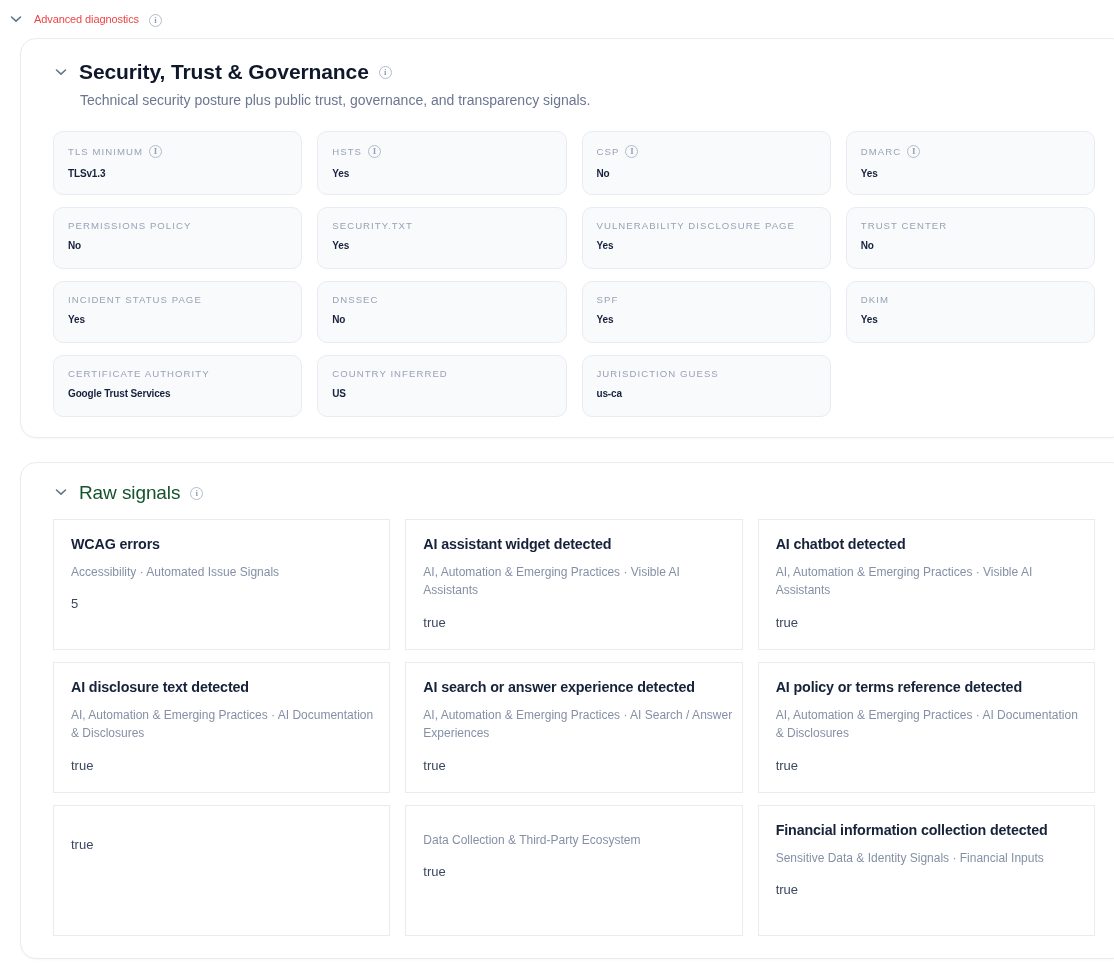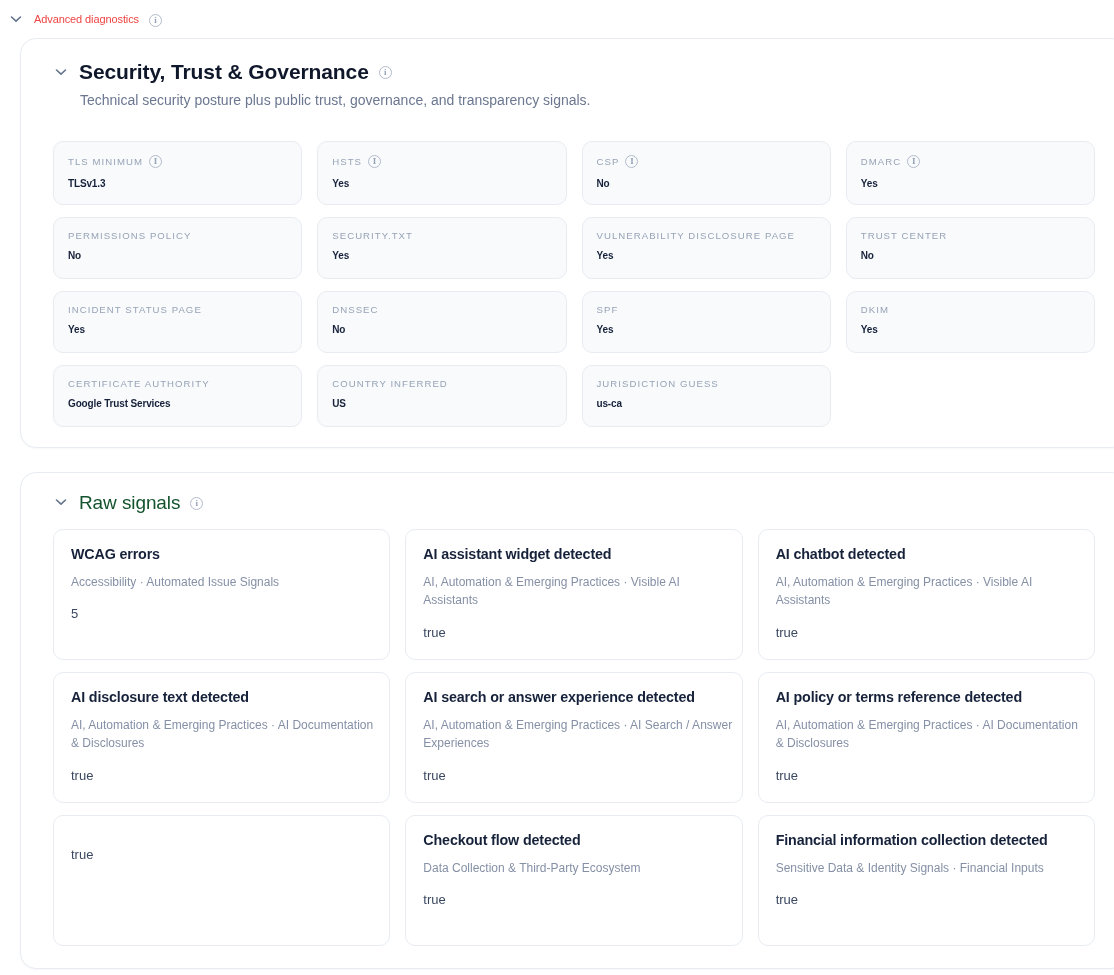--- a/index.html
+++ b/index.html
@@ -97,21 +97,21 @@
     padding-left: 39px;
     margin-top: 9px;
     line-height: 1.35;
   }
 
   
   .metric-grid {
     display: grid;
     grid-template-columns: repeat(4, 1fr);
     gap: 12px 15px;
-    margin-top: 31px;
+    margin-top: 21px;
     padding: 0 12px 0 12px;
   }
 
   .metric-card {
     background: #f8fafc;
     border: 1px solid #e8ecf2;
     border-radius: 10px;
     padding: 13px 14px 14px 14px;
     min-height: 62px;
   }
@@ -164,21 +164,21 @@
     grid-template-columns: repeat(3, 1fr);
     gap: 12px 15px;
     margin-top: 17px;
     padding: 0 12px;
     align-items: start;
   }
 
   .signal-card {
     background: #ffffff;
     border: 1px solid #e8ecf2;
-    border-radius: 10px;
+    border-radius: 0;
     padding: 16px 7px 18px 17px;
     min-height: 131px;
   }
   .signal-title {
     font-size: 14.3px;
     font-weight: 700;
     color: #16213a;
     line-height: 1.25;
     letter-spacing: -0.15px;
   }
@@ -359,21 +359,20 @@
         </div>
         <div class="signal-card">
           <div class="signal-title">AI policy or terms reference detected</div>
           <div class="signal-sub">AI, Automation &amp; Emerging Practices · AI Documentation &amp; Disclosures</div>
           <div class="signal-value">true</div>
         </div>
         <div class="signal-card">
           <div class="signal-value">true</div>
         </div>
         <div class="signal-card">
-          <div class="signal-title">Checkout flow detected</div>
           <div class="signal-sub">Data Collection &amp; Third-Party Ecosystem</div>
           <div class="signal-value">true</div>
         </div>
         <div class="signal-card">
           <div class="signal-title">Financial information collection detected</div>
           <div class="signal-sub">Sensitive Data &amp; Identity Signals · Financial Inputs</div>
           <div class="signal-value">true</div>
         </div>
       </div>
   </section>

